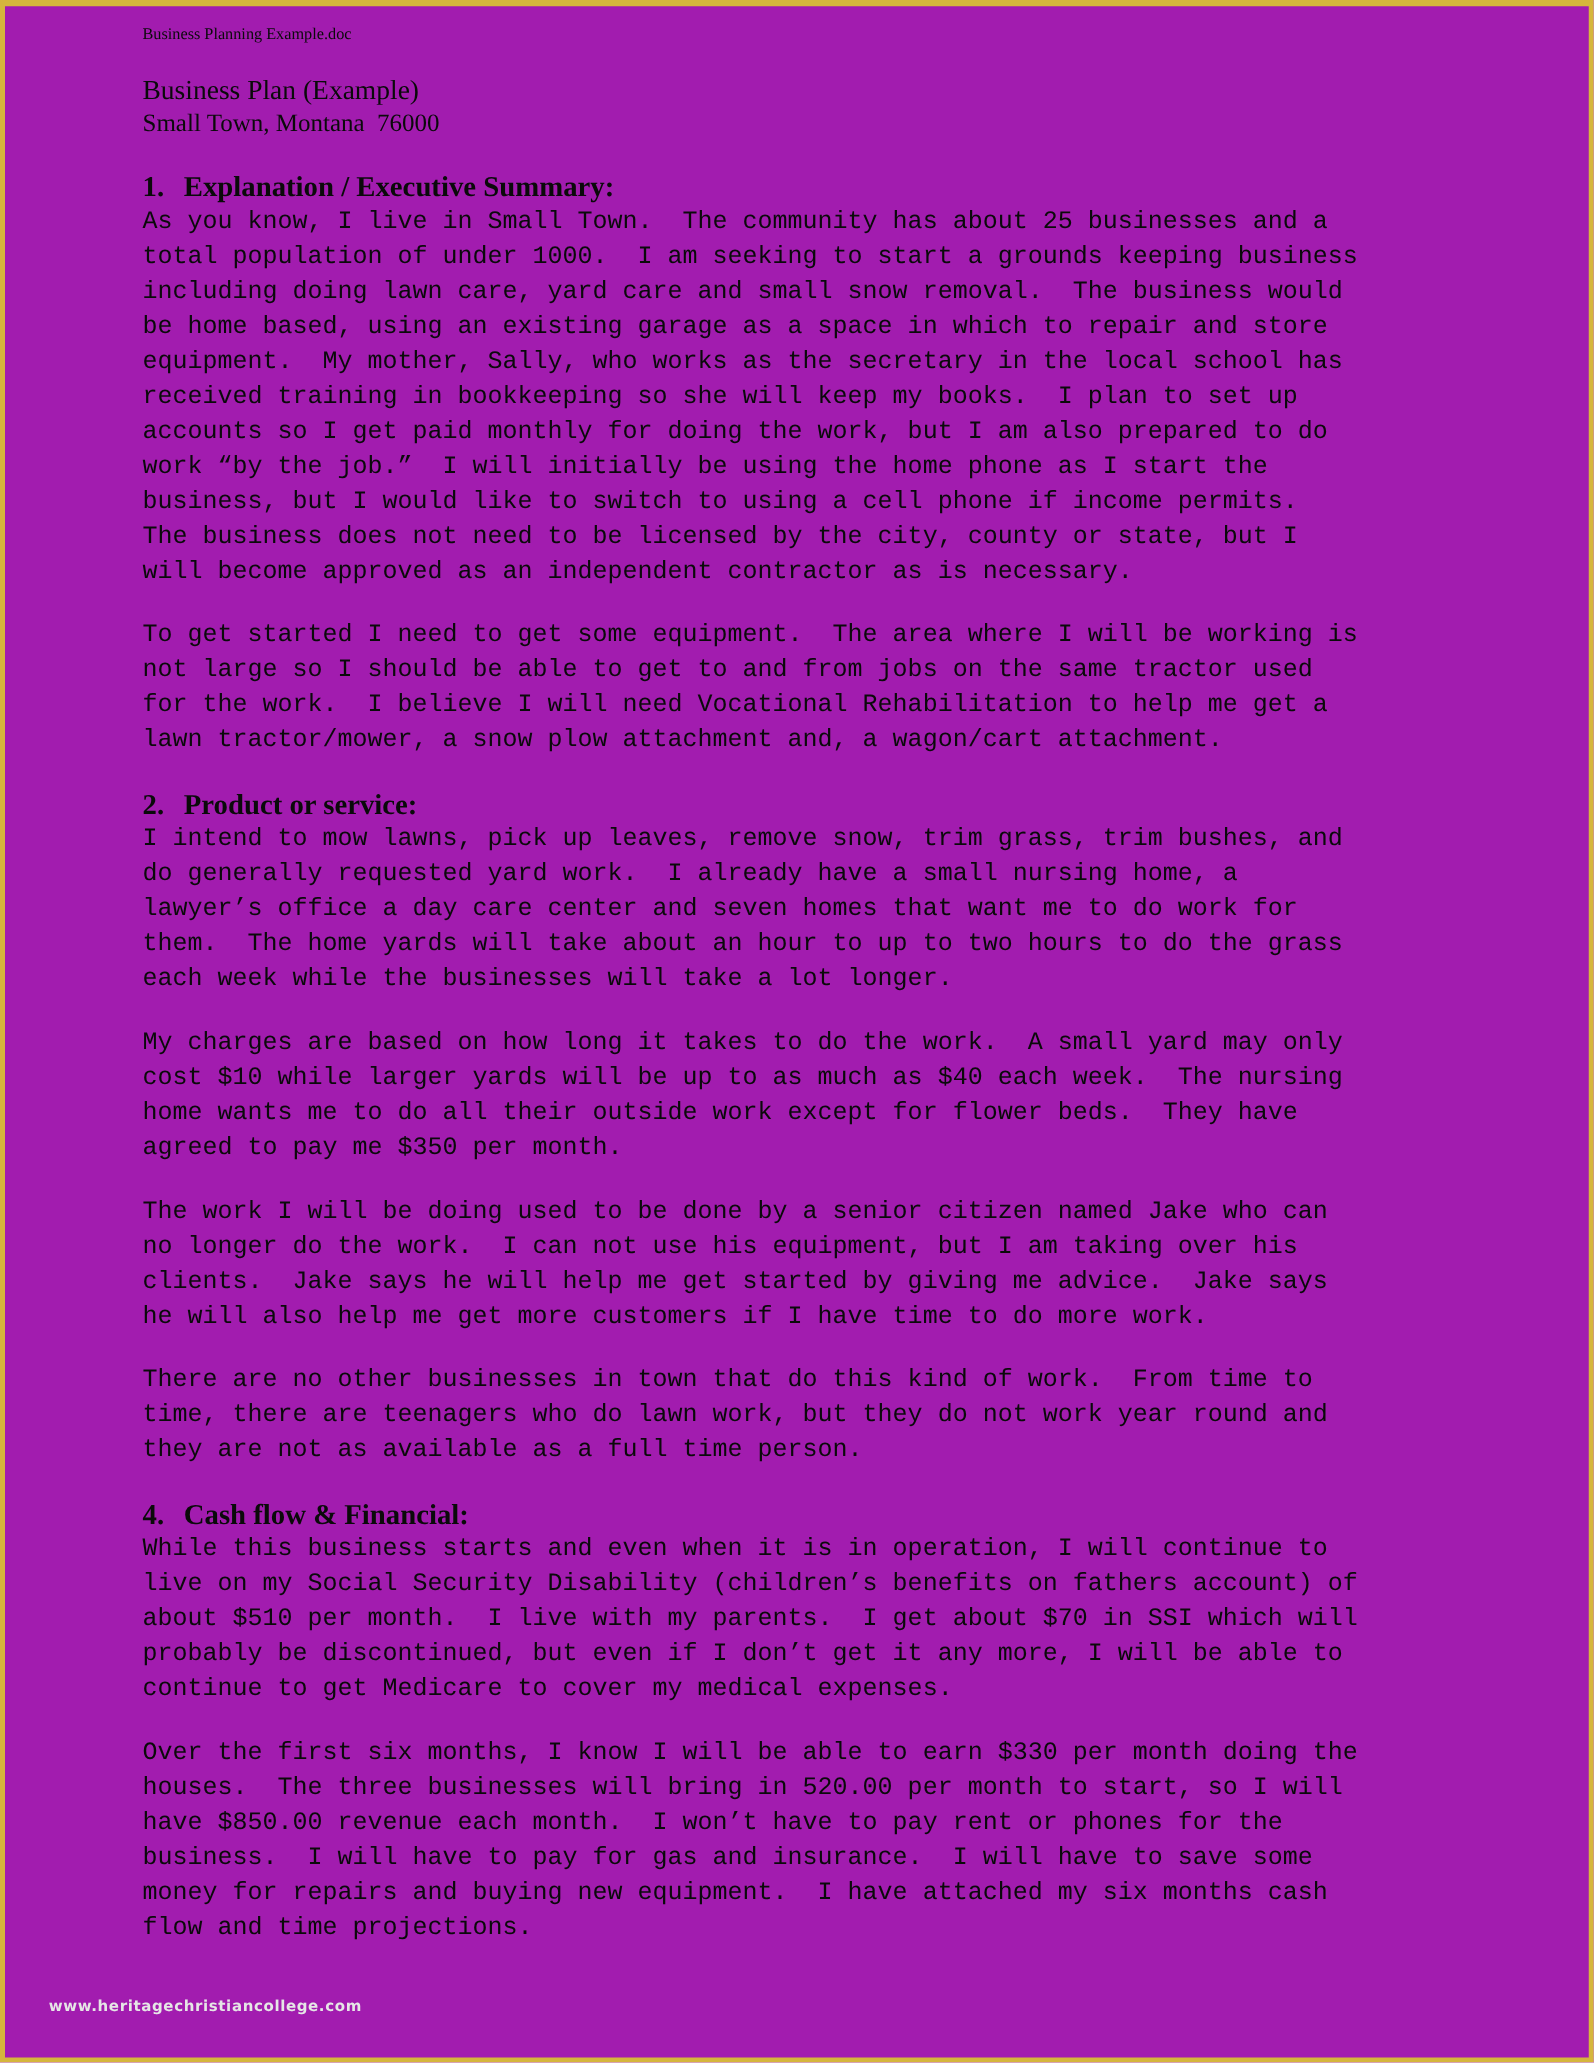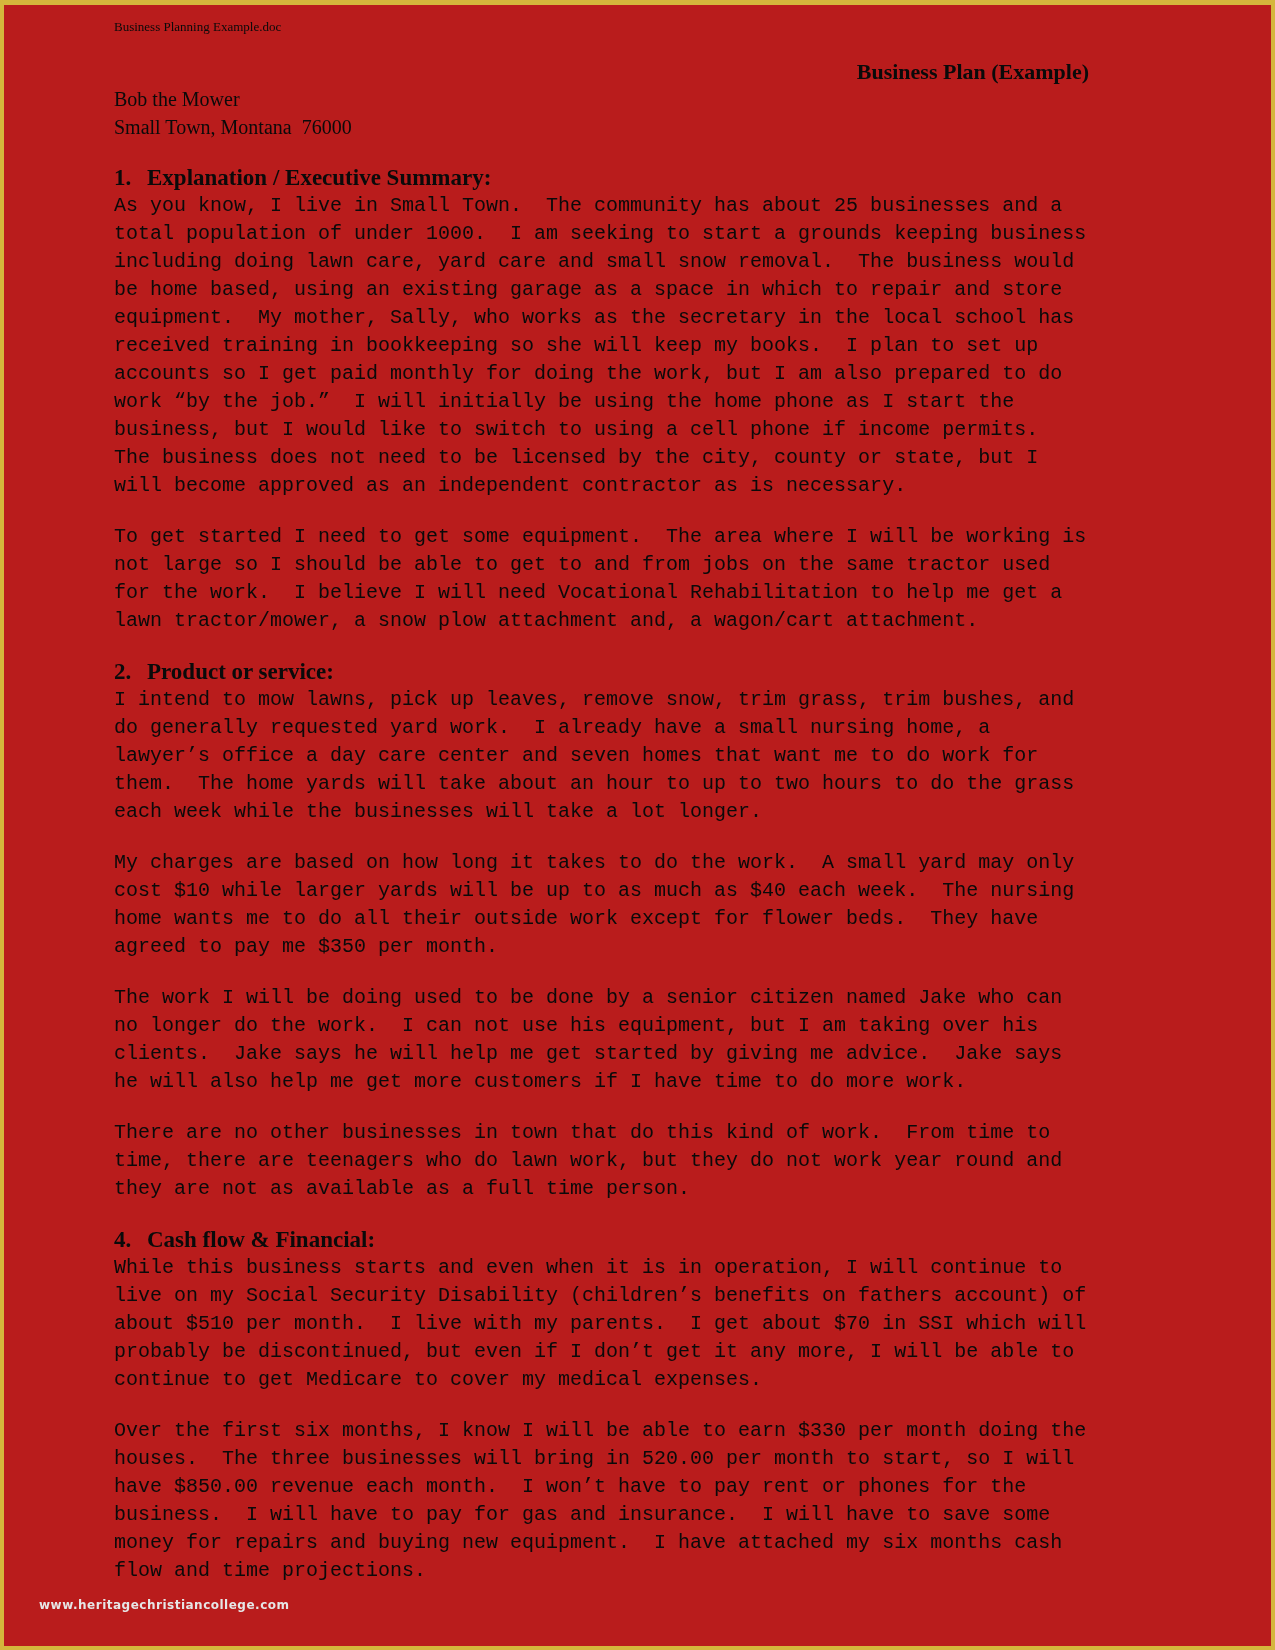--- a/index.html
+++ b/index.html
@@ -1,21 +1,21 @@
 <!DOCTYPE html>
 <html><head>
 <meta charset="utf-8">
 <style>
   html, body { margin: 0; padding: 0; background: #ffffff; }
   .page {
     position: relative;
     box-sizing: border-box;
     width: 1275px;
     height: 1650px;
-    background: #b91c1c;
+    background: #a21caf;
     border-style: solid;
     border-color: #d5b63c;
     border-width: 5px 4px 4px 4px;
     overflow: hidden;
     font-family: "Liberation Serif", serif;
     color: #0a0a0a;
   }
   .content {
     box-sizing: border-box;
     width: 100%;
@@ -23,23 +23,23 @@
     padding: 13px 182px 0 110px;
   }
   .doc-filename {
     font-size: 13px;
     line-height: 18px;
     margin: 0 0 23px 0;
     white-space: pre-wrap;
   }
   .doc-title {
     font-size: 22px;
-    font-weight: bold;
+    font-weight: normal;
     line-height: 26px;
-    text-align: right;
+    text-align: left;
     margin: 0;
     white-space: pre-wrap;
   }
   .address-block { margin: 0 0 23px 0; }
   .address-line {
     font-size: 20px;
     line-height: 28px;
     white-space: pre-wrap;
   }
   .section-heading {
@@ -75,21 +75,20 @@
 <body>
 
 <div class="page">
   <div class="content">
 
     <div class="doc-filename">Business Planning Example.doc</div>
 
     <h1 class="doc-title">Business Plan (Example)</h1>
 
     <div class="address-block">
-      <div class="address-line">Bob the Mower</div>
       <div class="address-line">Small Town, Montana  76000</div>
     </div>
 
     <h2 class="section-heading"><span class="sec-num">1.</span><span>Explanation / Executive Summary:</span></h2>
     <p class="para">As you know, I live in Small Town.  The community has about 25 businesses and a total population of under 1000.  I am seeking to start a grounds keeping business including doing lawn care, yard care and small snow removal.  The business would be home based, using an existing garage as a space in which to repair and store equipment.  My mother, Sally, who works as the secretary in the local school has received training in bookkeeping so she will keep my books.  I plan to set up accounts so I get paid monthly for doing the work, but I am also prepared to do work “by the job.”  I will initially be using the home phone as I start the business, but I would like to switch to using a cell phone if income permits.  The business does not need to be licensed by the city, county or state, but I will become approved as an independent contractor as is necessary.</p>
     <p class="para">To get started I need to get some equipment.  The area where I will be working is not large so I should be able to get to and from jobs on the same tractor used for the work.  I believe I will need Vocational Rehabilitation to help me get a lawn tractor/mower, a snow plow attachment and, a wagon/cart attachment.</p>
 
     <h2 class="section-heading"><span class="sec-num">2.</span><span>Product or service:</span></h2>
     <p class="para">I intend to mow lawns, pick up leaves, remove snow, trim grass, trim bushes, and do generally requested yard work.  I already have a small nursing home, a lawyer’s office a day care center and seven homes that want me to do work for them.  The home yards will take about an hour to up to two hours to do the grass each week while the businesses will take a lot longer.</p>
     <p class="para">My charges are based on how long it takes to do the work.  A small yard may only cost $10 while larger yards will be up to as much as $40 each week.  The nursing home wants me to do all their outside work except for flower beds.  They have agreed to pay me $350 per month.</p>

